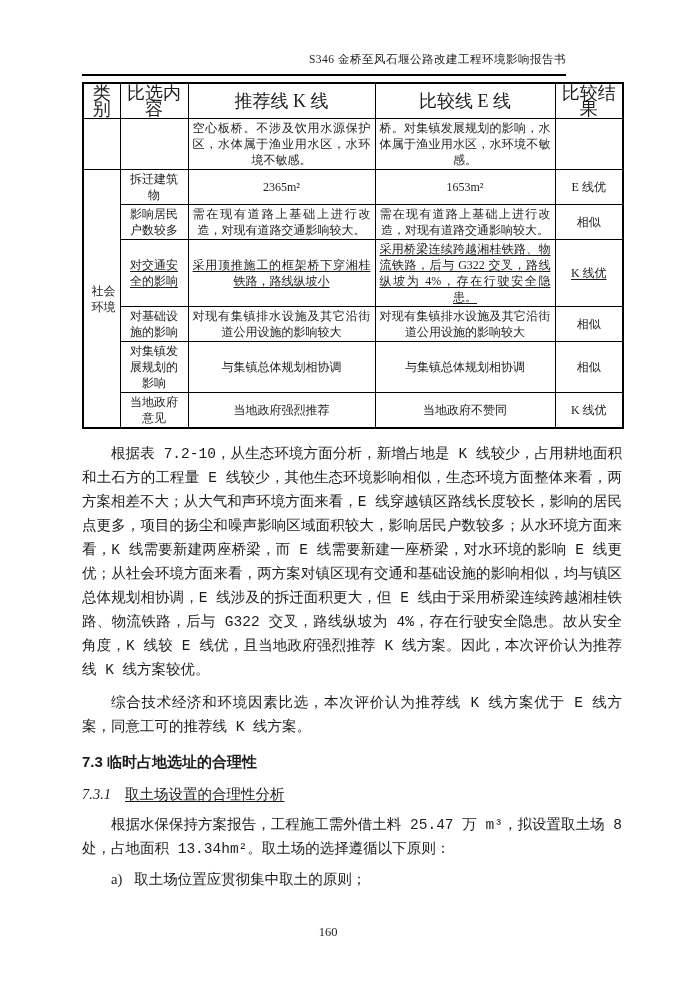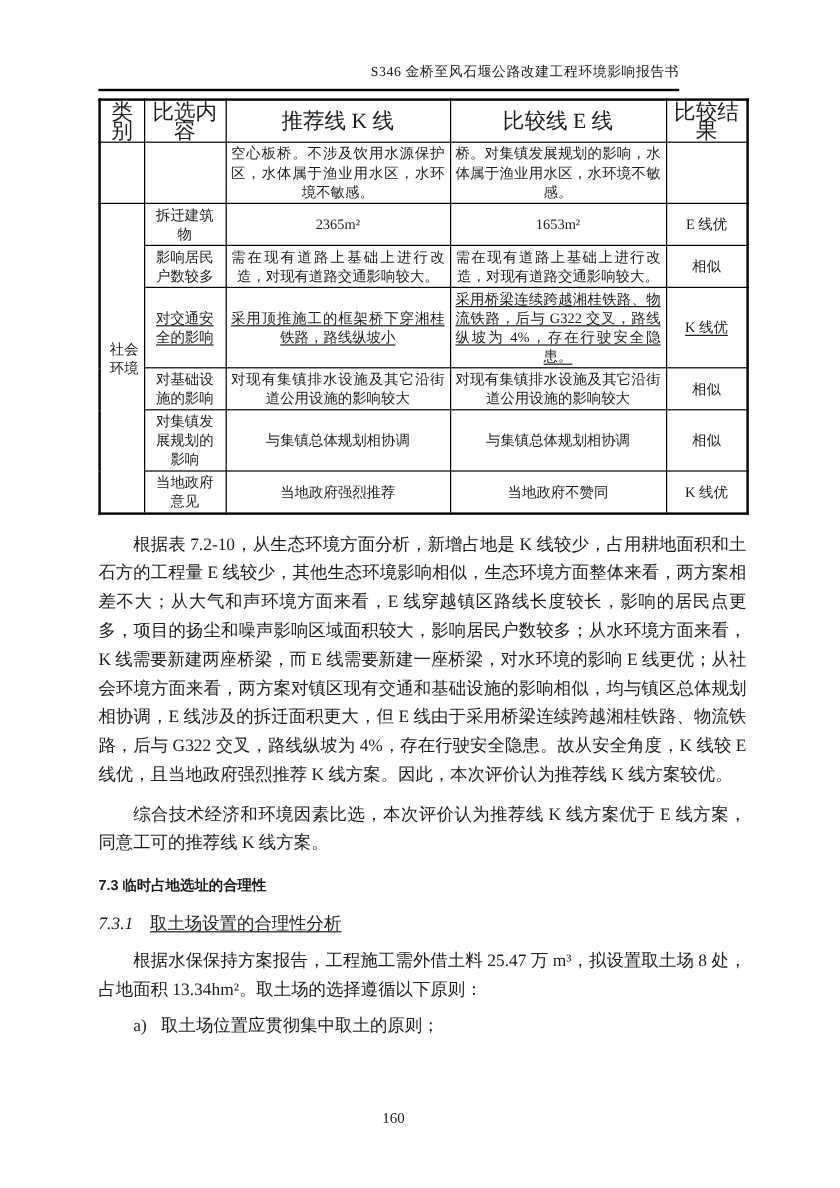--- a/index.html
+++ b/index.html
@@ -55,27 +55,28 @@
   tr.r4 { height: 62px; }
   tr.r5 { height: 34px; }
   tr.r6 { height: 46px; }
   tr.r7 { height: 33px; padding-left: 17px; }
   .u { text-decoration: underline; text-underline-offset: 2px; }
   
   .bodytext { width: 540px; font-size: 14.5px; line-height: 24px; }
   p.para {
     text-align: justify;
     text-indent: 2em;
+    font-family: Liberation Mono, monospace;
   }
   .para-first { margin-top: 13px; }
   .d-line { margin-top: 9px; text-indent: 2em; }
   .para-concl { margin-top: 9px; }
   .h73 {
     margin-top: 11px;
-    font-size: 12px;
+    font-size: 15px;
     font-weight: bold;
     font-family: "Liberation Sans", "DejaVu Sans", sans-serif;
   }
   .h731 { margin-top: 8px; font-size: 14.5px; }
   .h731 .num { margin-right: 14px; font-style: italic; }
   .para-borrow { margin-top: 7px; }
   .item-a { margin-top: 6px; padding-left: 2em; }
   .item-a .label { margin-right: 12px; }
   
   .footer {

